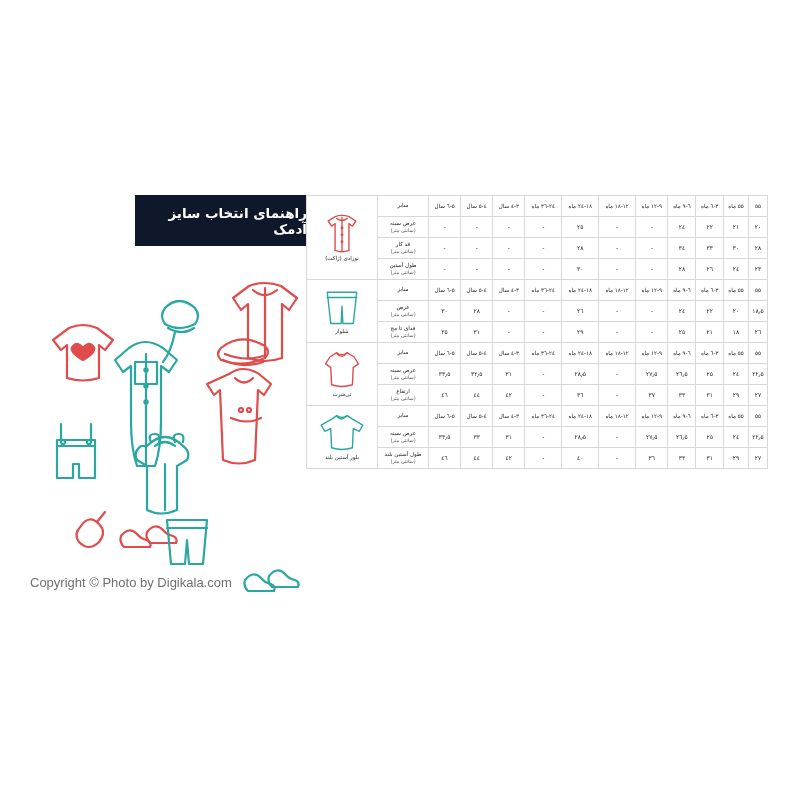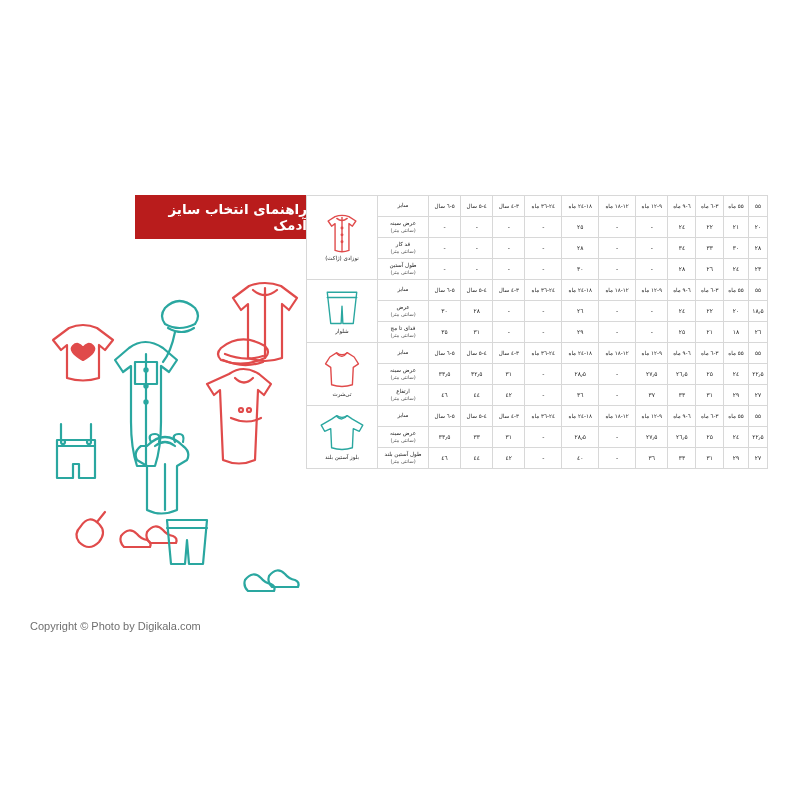--- a/index.html
+++ b/index.html
@@ -19,42 +19,41 @@
     inset: 0;
     background: #ffffff;
   }
 
   
   .title-badge {
     position: absolute;
     left: 135px;
     top: 195px;
     width: 172px;
-    height: 44px;
-    background: #b91c1c;
+    height: 51px;
+    background: #0f172a;
     color: #ffffff;
     display: flex;
     align-items: center;
     justify-content: center;
     font-size: 13.5px;
     font-weight: bold;
     letter-spacing: 0.2px;
     direction: rtl;
   }
 
   
   .copyright {
     position: absolute;
     left: 30px;
     top: 575px;
-    font-size: 11px;
+    font-size: 13px;
     color: #6f6f6f;
     direction: ltr;
     font-family: "Liberation Sans", sans-serif;
-    margin-top: 45px;
   }
 
   
   .illus {
     position: absolute;
     left: 25px;
     top: 250px;
     width: 290px;
     height: 350px;
   }

